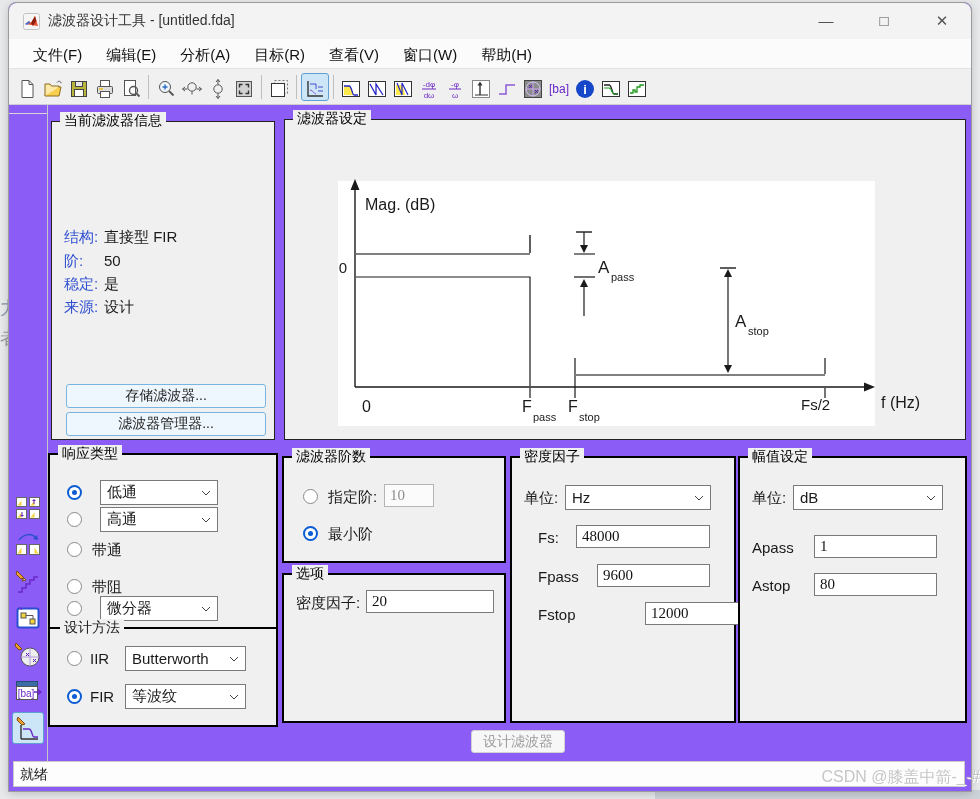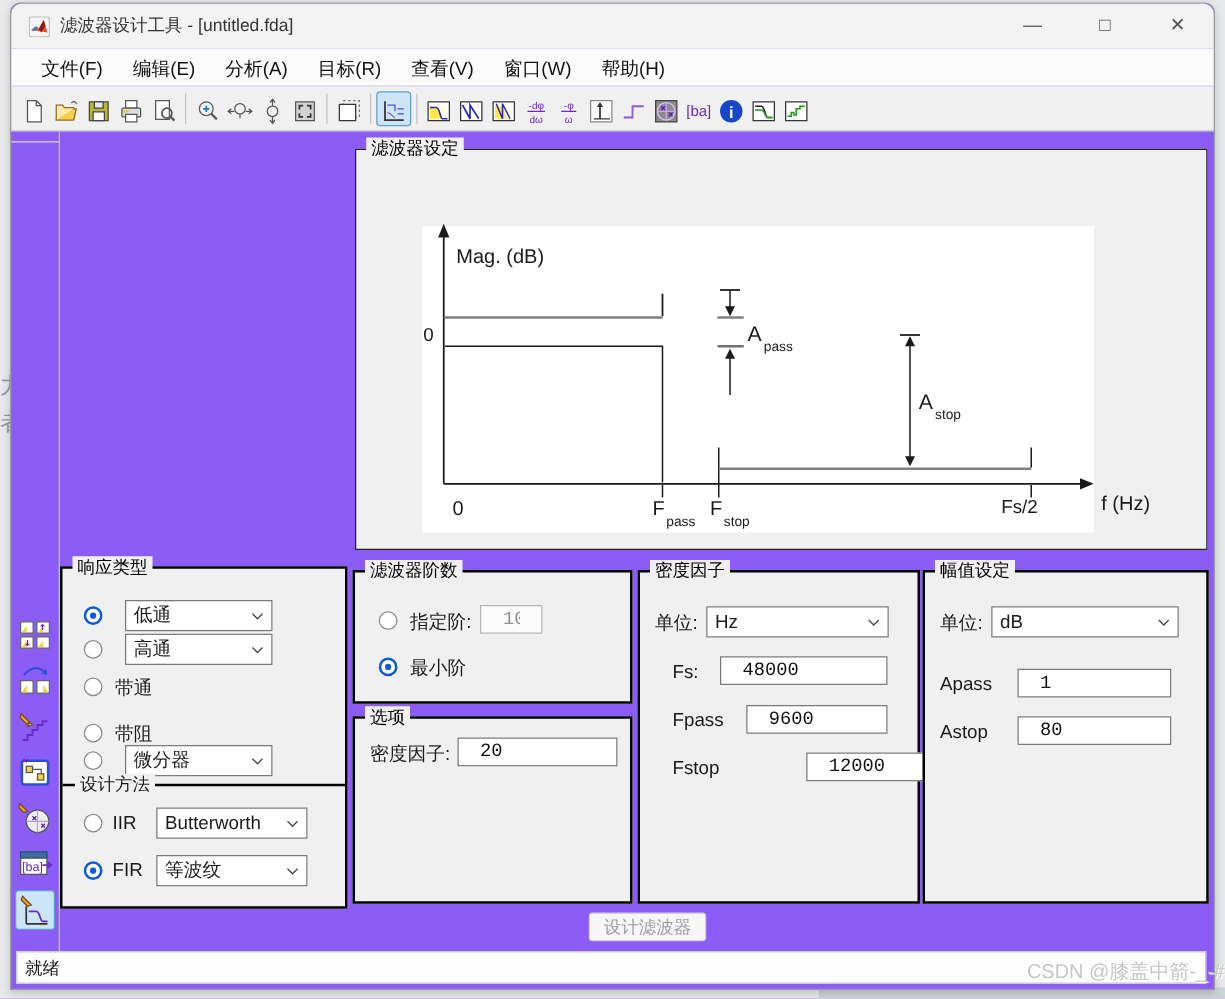--- a/index.html
+++ b/index.html
@@ -23,21 +23,21 @@
   .sbtn{left:3px;width:32px;height:32px;display:flex;align-items:center;justify-content:center;border-radius:3px}
   .sbtn.sel{background:#cde6f7;border:1px solid #5e9fd4;box-sizing:border-box}
   
   .gbox{border:2px solid #000;background:#f0f0f0}
   .gbox.thin{border-width:1px;border-color:#222}
   .gtitle{position:absolute;top:-10px;left:8px;background:#f0f0f0;padding:0 4px;font-size:14px;color:#000;white-space:nowrap}
   .secline{position:absolute;left:0;width:100%;height:2px;background:#000}
   .sectitle{position:absolute;left:10px;background:#f0f0f0;padding:0 4px;font-size:14px;white-space:nowrap}
   
   .combo{position:absolute;border:1px solid #7a7a7a;background:#fff;display:flex;align-items:center;justify-content:space-between;padding:0 6px;font-size:15px;box-sizing:border-box}
-  .tin{position:absolute;border:1px solid #7a7a7a;background:#fff;font-size:15px;padding:0 17px;font-family:Liberation Mono, monospace;box-sizing:border-box;color:#111}
+  .tin{position:absolute;border:1px solid #7a7a7a;background:#fff;font-size:15px;padding:0 5px;font-family:Liberation Serif, serif;box-sizing:border-box;color:#111}
   .tin:disabled{border-color:#b5b5b5;color:#8f8f8f;background:#fbfbfb}
   .radio{position:absolute;width:15px;height:15px;border:1px solid #8a8a8a;border-radius:50%;background:#fff;box-sizing:border-box}
   .radio.on{border:2px solid #0b5cd5}
   .radio.on::after{content:"";position:absolute;left:3px;top:3px;width:5px;height:5px;border-radius:50%;background:#0b5cd5}
   .lbl{position:absolute;font-size:15px;white-space:nowrap}
   .blbl{color:#3050d0}
   .infobtn{position:absolute;left:14px;width:198px;height:22px;border:1px solid #7ab4e0;border-radius:3px;background:#eef7fd;font-size:14px;text-align:center;line-height:21px;color:#222}
   .disbtn{left:462px;top:727px;width:92px;height:21px;border:1px solid #d2d2d2;border-radius:3px;background:#f7f7f7;color:#9d9d9d;font-size:14px;text-align:center;line-height:20px}
   .statusbar{left:4px;top:758px;width:952px;height:26px;background:#fdfdfd;border:1px solid #c9c9c9;font-size:14px;line-height:25px;padding-left:6px;box-sizing:border-box}
   .watermark{left:780px;top:767px;width:200px;text-align:right;font-size:16px;color:#c6c6c6;text-shadow:1px 1px 0 #fff;white-space:nowrap}
@@ -302,20 +302,33 @@
       </svg>
     </div>
   <div class="a sbtn sel" style="top:709px">
       <svg width="28" height="28">
         <path d="M7 25V11M7 25h17" fill="none" stroke="#333" stroke-width="1.4"></path>
         <path d="M9 15h6c3 0 3 8 5 8h4" fill="none" stroke="#6a28c8" stroke-width="1.4"></path>
         <path d="M4 3l7 7-3 1-5-5z" fill="#f0a030" stroke="#7a4a10"></path>
       </svg>
     </div>
 
+  <div class="a gbox thin" style="left:42px;top:118px;width:222px;height:317px">
+    <span class="gtitle">当前滤波器信息</span>
+    <span class="lbl blbl" style="left:12px;top:106px">结构:</span>
+    <span class="lbl" style="left:52px;top:106px">直接型 FIR</span>
+    <span class="lbl blbl" style="left:12px;top:130px">阶:</span>
+    <span class="lbl" style="left:52px;top:130px">50</span>
+    <span class="lbl blbl" style="left:12px;top:153px">稳定:</span>
+    <span class="lbl" style="left:52px;top:153px">是</span>
+    <span class="lbl blbl" style="left:12px;top:176px">来源:</span>
+    <span class="lbl" style="left:52px;top:176px">设计</span>
+    <div class="infobtn" style="top:262px">存储滤波器...</div>
+    <div class="infobtn" style="top:290px">滤波器管理器...</div>
+  </div>
 
   <div class="a gbox thin" style="left:275px;top:116px;width:680px;height:319px">
     <span class="gtitle">滤波器设定</span>
     <svg width="676" height="315" viewBox="0 0 676 315">
       <rect x="53" y="61" width="537" height="245" fill="#fff"></rect>
 
       <line x1="70" y1="66" x2="70" y2="267" stroke="#1a1a1a" stroke-width="1.4"></line>
       <path d="M70 59l-4.5 11h9z" fill="#1a1a1a"></path>
       <line x1="70" y1="267" x2="582" y2="267" stroke="#1a1a1a" stroke-width="1.4"></line>
       <path d="M590 267l-11-4.5v9z" fill="#1a1a1a"></path>

